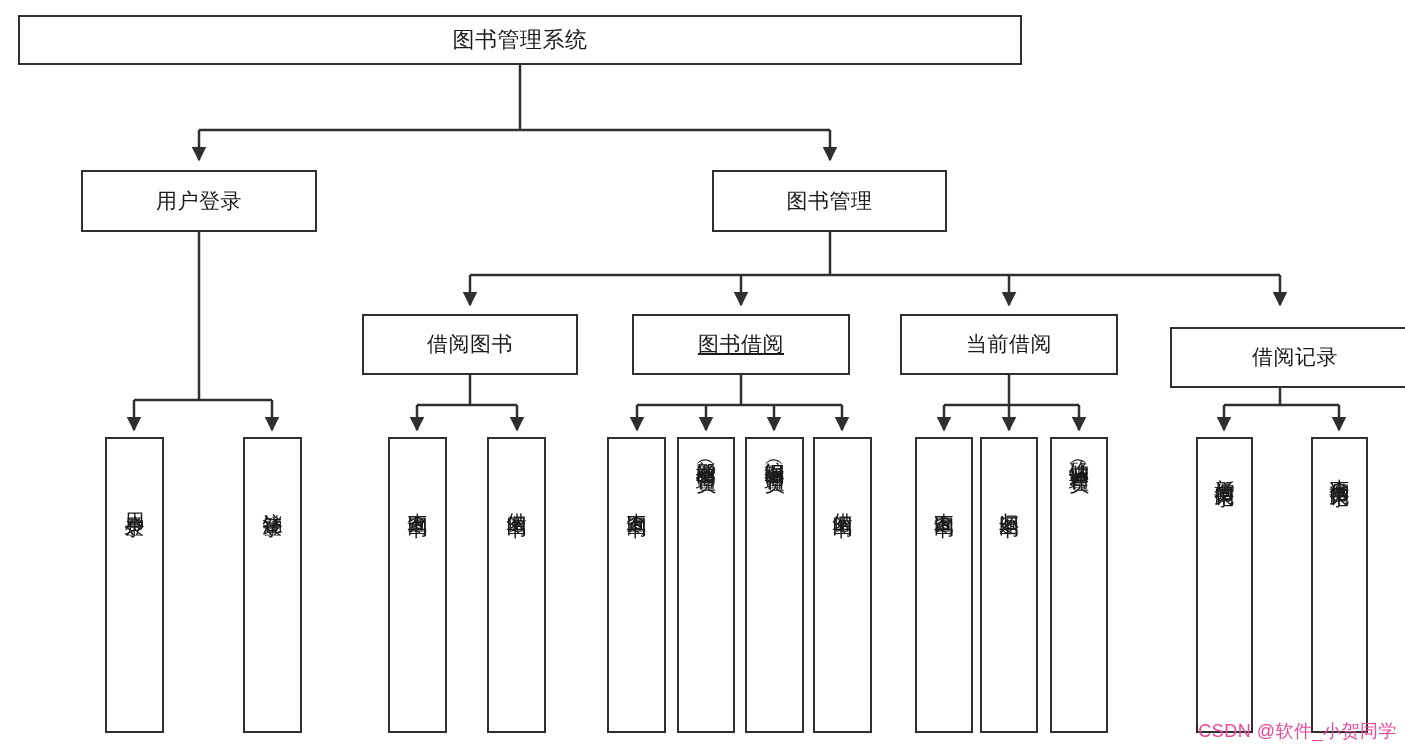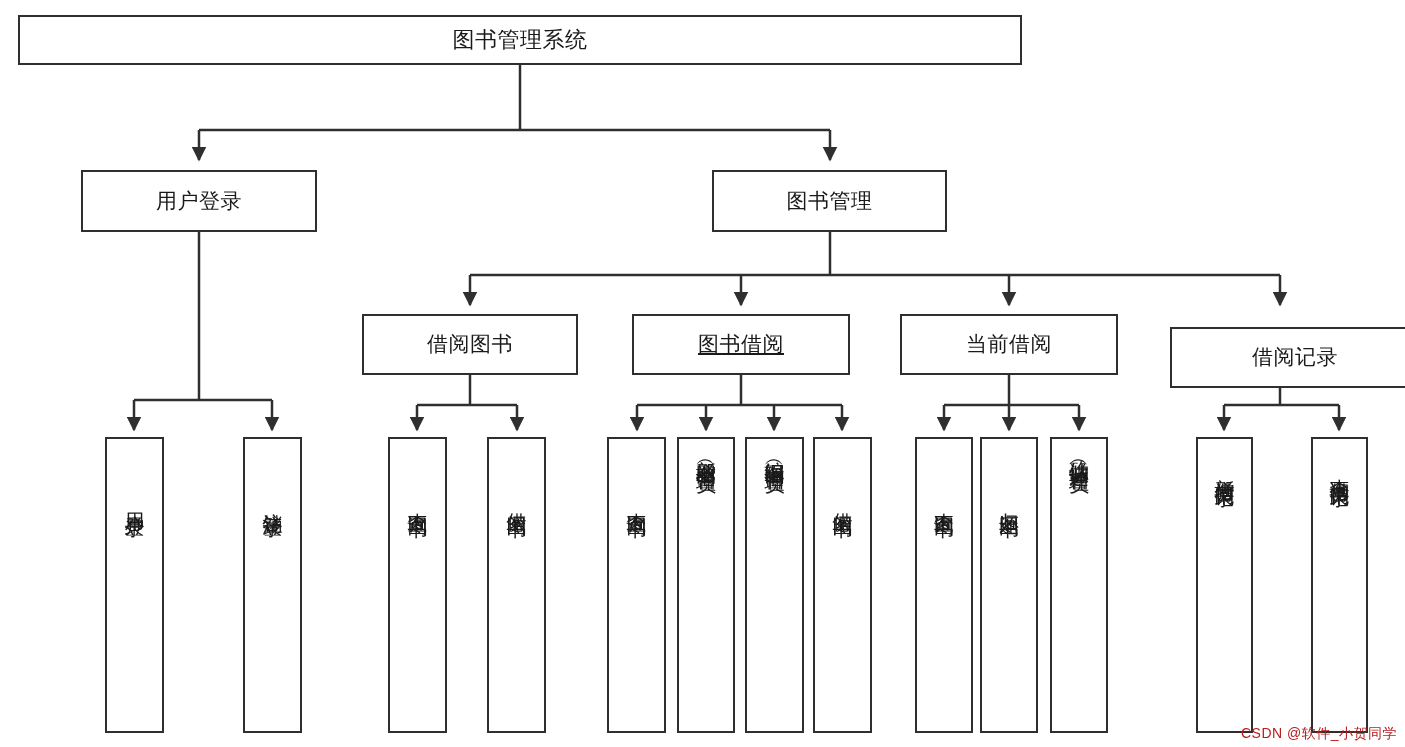--- a/index.html
+++ b/index.html
@@ -64,22 +64,22 @@
     letter-spacing: 2px;
     white-space: nowrap;
   }
   .node.vert.topalign {
     padding-top: 6px;
   }
   .watermark {
     position: absolute;
     right: 8px;
     bottom: 4px;
-    font-size: 14px;
-    color: #b91c1c;
+    font-size: 18px;
+    color: #ec4899;
     letter-spacing: 0.5px;
     white-space: nowrap;
     user-select: none;
   }
 </style>
 </head>
 <body>
 
 <div id="canvas">
 

